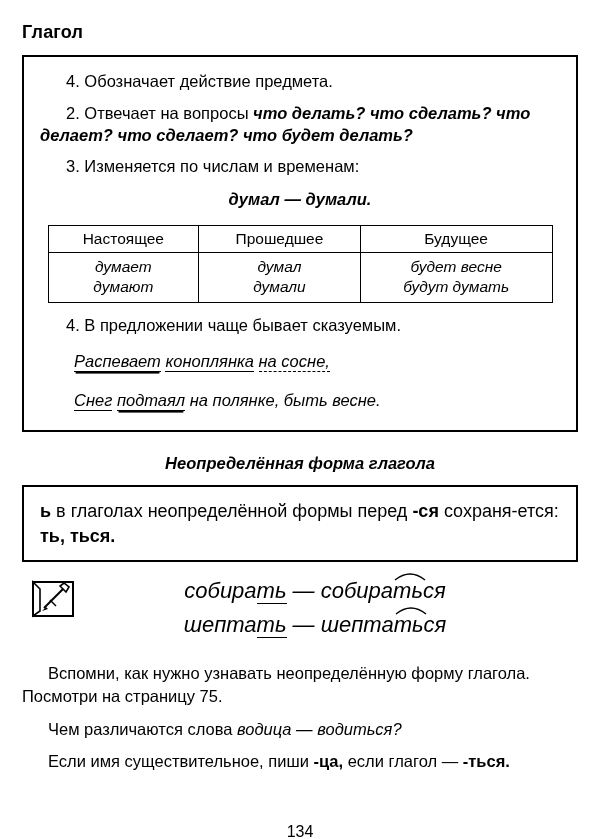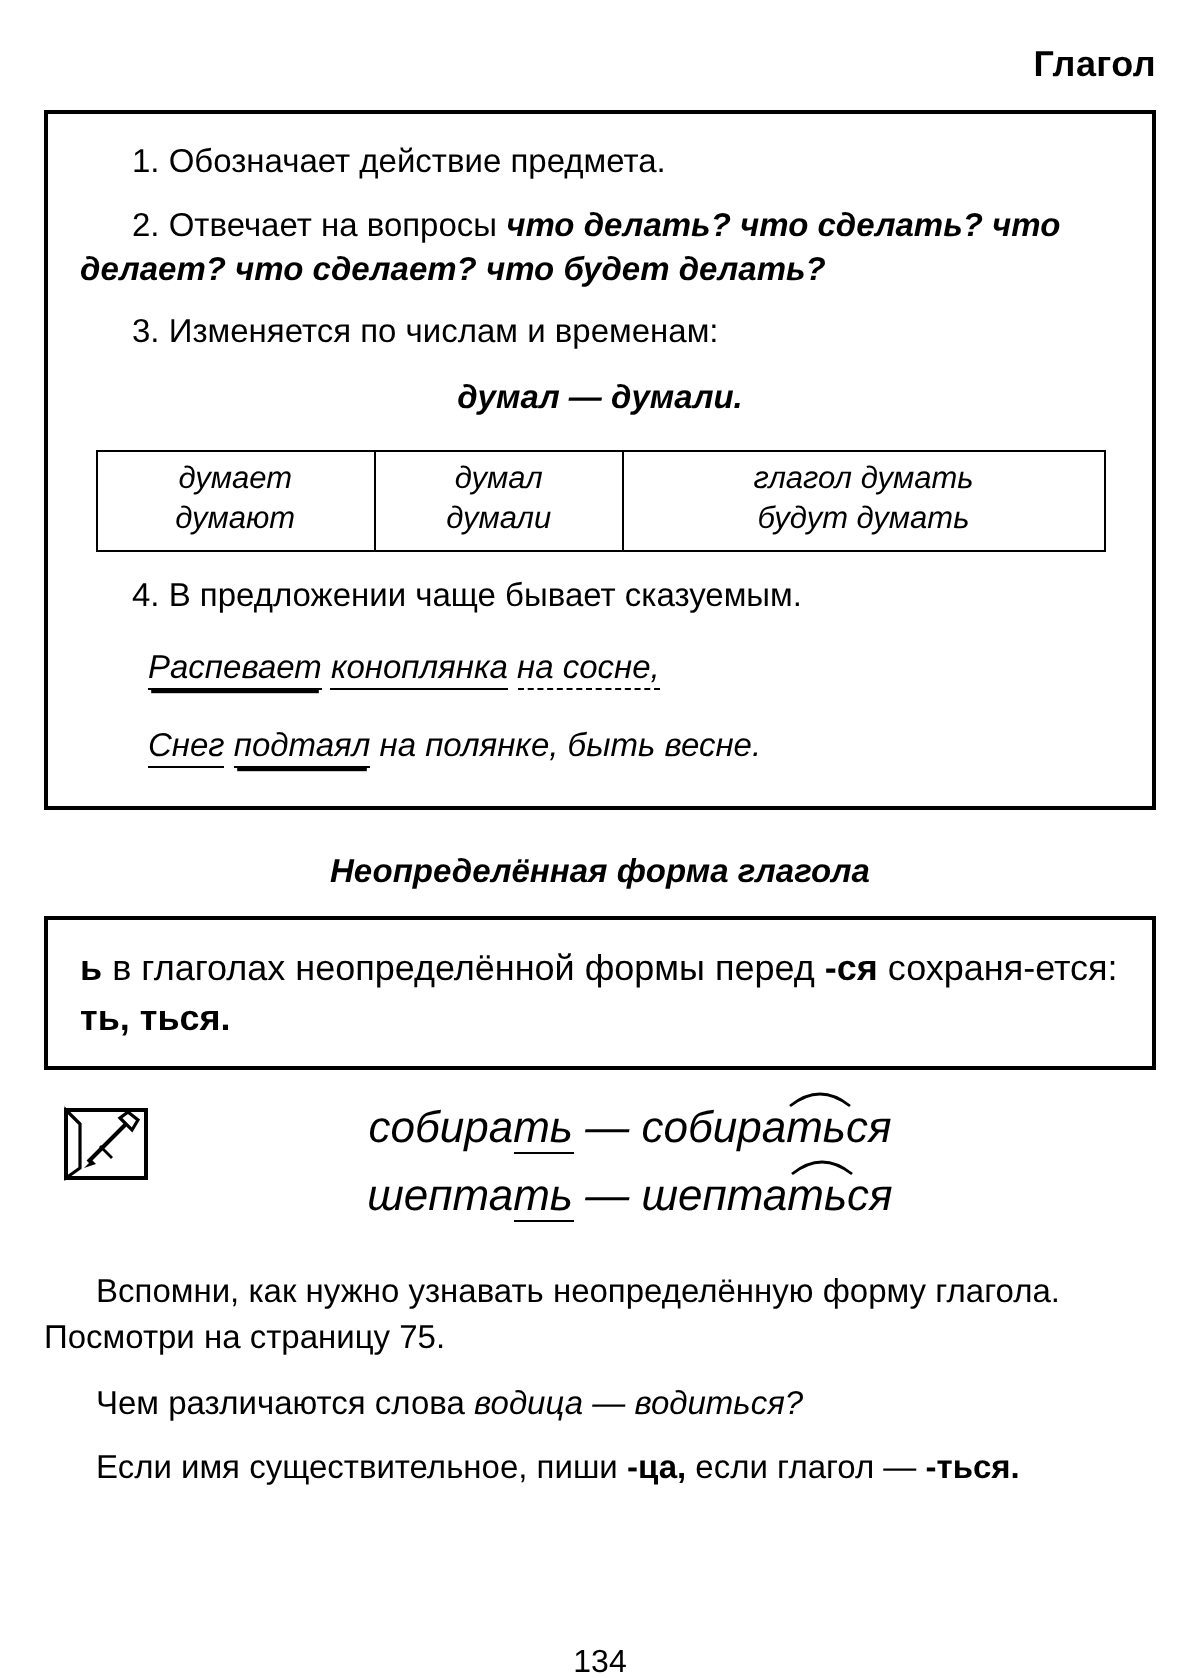--- a/index.html
+++ b/index.html
@@ -16,21 +16,21 @@
     overflow: hidden;
   }
   .page {
     position: relative;
     width: 600px;
     height: 839px;
     box-sizing: border-box;
     padding: 0 22px;
   }
   .title {
-    text-align: right;
+    text-align: left;
     font-weight: bold;
     font-size: 18px;
     margin-top: 22px;
     margin-bottom: 12px;
     letter-spacing: 0.2px;
   }
   .box {
     border: 2px solid #000;
     box-sizing: border-box;
   }
@@ -173,44 +173,49 @@
 </style>
 </head>
 <body>
 
 <div class="page">
 
   <div class="title">Глагол</div>
 
   <div class="box box-main">
     <p class="item">
-      <span>1. Обозначает действие предмета.</span>
+      <span>4. Обозначает действие предмета.</span>
     </p>
     <p class="item">
       <span>2. Отвечает на вопросы </span><span class="bold-italic">что делать? что сделать? что делает? что сделает? что будет делать?</span>
     </p>
     <p class="item">
       <span>3. Изменяется по числам и временам:</span>
     </p>
 
     <div class="centered-italic">думал — думали.</div>
 
     <table class="tenses">
       <tbody>
+          <tr>
+        <td class="head">Настоящее</td>
+        <td class="head">Прошедшее</td>
+        <td class="head">Будущее</td>
+      </tr>
       <tr>
         <td class="cell">
           <div>думает</div>
           <div>думают</div>
         </td>
         <td class="cell">
           <div>думал</div>
           <div>думали</div>
         </td>
         <td class="cell">
-          <div>глагол думать</div>
+          <div>будет весне</div>
           <div>будут думать</div>
         </td>
       </tr>
     </tbody>
       </table>
 
     <p class="item last">4. В предложении чаще бывает сказуемым.</p>
 
     <div class="sentences">
       <div class="sent">

